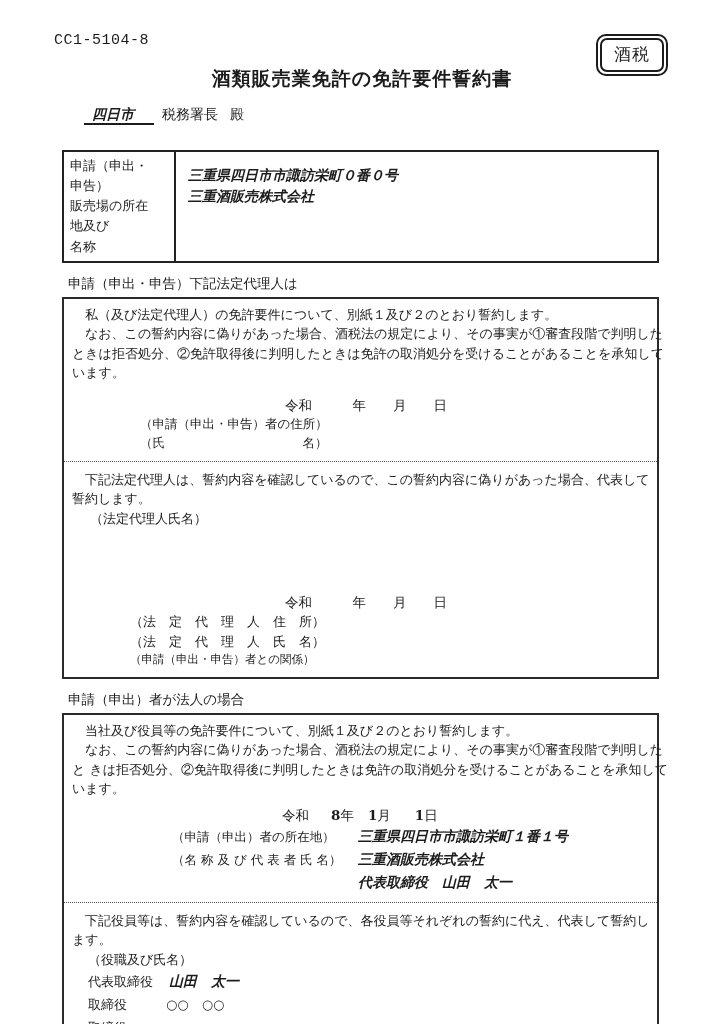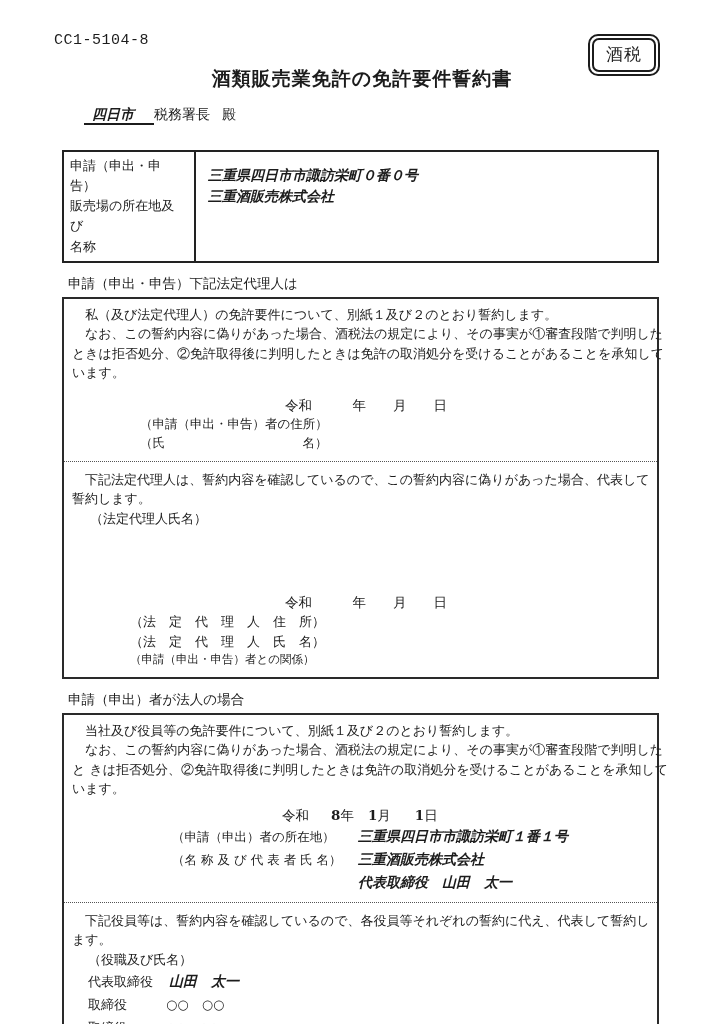--- a/index.html
+++ b/index.html
@@ -11,47 +11,47 @@
     color:#1c1c1c;
     font-size:13px;
     line-height:1.5;
   }
   .form-code {
     position:absolute; left:54px; top:30px;
     font-family:"Liberation Mono","DejaVu Sans Mono",monospace;
     font-size:15px; letter-spacing:0.5px;
   }
   .badge-outer {
-    position:absolute; right:64px; top:34px;
+    position:absolute; right:56px; top:34px;
     border:2px solid #1c1c1c; border-radius:10px; padding:2px;
   }
   .badge-inner {
     border:2px solid #1c1c1c; border-radius:7px;
     padding:2px 12px; font-size:17px; letter-spacing:1px;
   }
   .doc-title {
     position:absolute; left:0; top:64px; width:724px;
     text-align:center; font-size:19px; font-weight:bold; letter-spacing:1px;
   }
   .addressee {
     position:absolute; left:84px; top:104px; font-size:14px;
   }
   .office-name {
     font-weight:bold; font-style:italic;
     border-bottom:2px solid #1c1c1c;
     padding:0 20px 1px 8px;
   }
-  .office-title { margin-left:0; }
+  .office-title { margin-left:8px; }
   .honorific { margin-left:12px; }
 
   .content { position:absolute; left:62px; top:150px; width:597px; }
 
   table.app-table { border-collapse:collapse; width:100%; }
   table.app-table td { border:2px solid #222; vertical-align:top; }
-  td.app-head { width:132px; padding:4px 16px 4px 6px; white-space:pre-line; line-height:1.55;border-radius:9px; }
+  td.app-head { width:112px; padding:4px 16px 4px 6px; white-space:pre-line; line-height:1.55;border-radius:9px; }
   td.app-val  { padding:2px 4px 2px 12px; }
   .app-val-inner { display:flex; flex-direction:column; justify-content:center; height:64px; padding:4px 0; }
   .fill { font-weight:bold; font-style:italic; font-size:14px; }
 
   .section-label { margin:10px 0 4px 6px; font-size:13.5px; }
 
   .pledge-box { border:2px solid #2a2a2a; padding:6px 8px 8px 8px; }
   .pline { white-space:nowrap; line-height:1.5; }
   .date-line { margin-top:12px; padding-left:213px; font-size:13.5px; white-space:nowrap; }
   .lab { font-size:12.5px; white-space:nowrap; }

